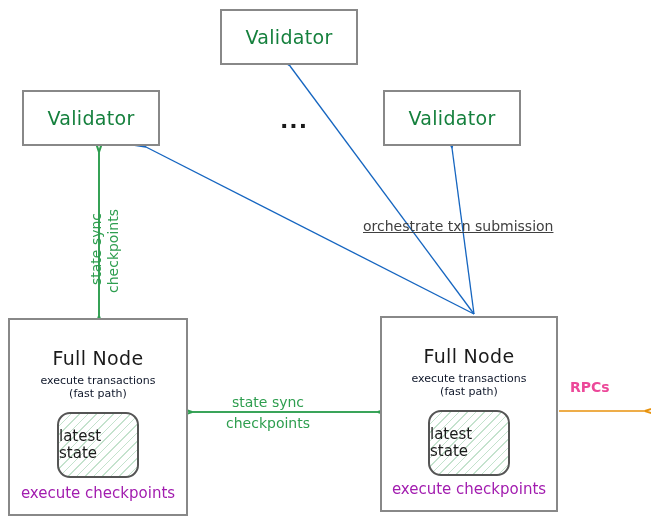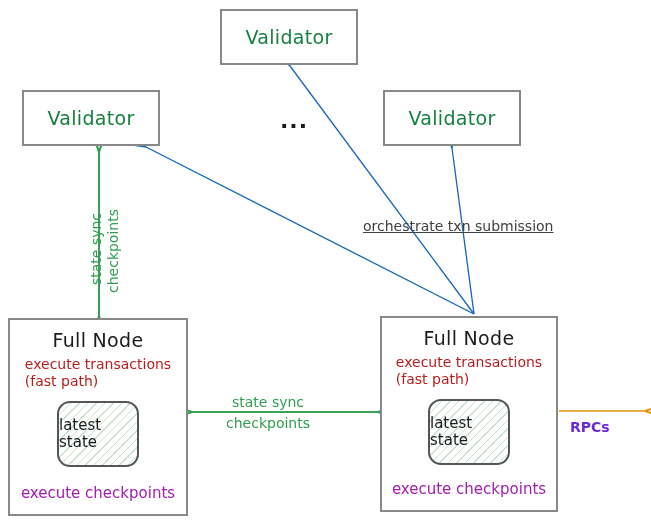--- a/index.html
+++ b/index.html
@@ -40,31 +40,32 @@
   .validator-label {
     font-size: 19px;
     color: #15803d;
     font-family: "DejaVu Sans", sans-serif;
     letter-spacing: 0.3px;
   }
   .fullnode-box {
     display: flex;
     flex-direction: column;
     align-items: center;
-    padding-top: 9px;
+    padding-top: 27px;
   }
   .fullnode-title {
     font-size: 19px;
     color: #1a1a1a;
     margin-bottom: 5px;
     letter-spacing: 0.3px;
   }
   .fullnode-exec {
-    font-size: 14px;
-    color: #b91c1c;
+    font-size: 11px;
+    color: #0f172a;
+    text-align: center;
     line-height: 1.22;
   }
   .latest-state {
     margin-top: 11px;
     width: 78px;
     height: 62px;
     border: 2px solid #555555;
     border-radius: 13px;
     display: flex;
     flex-direction: column;
@@ -101,21 +102,21 @@
   }
   .edge-label {
     position: absolute;
     font-size: 14px;
     line-height: 1.25;
     z-index: 4;
     white-space: pre;
   }
   .edge-label.blue { color: #404040; text-decoration: underline; }
   .edge-label.green { color: #2e9e4f; }
-  .edge-label.orange { color: #6d28d9; font-weight: bold; margin-top: 40px; }
+  .edge-label.orange { color: #ec4899; font-weight: bold; }
   .vert-label {
     position: absolute;
     z-index: 4;
     color: #2e9e4f;
     font-size: 14px;
     white-space: nowrap;
     transform-origin: left top;
     transform: rotate(-90deg);
   }
 </style>

